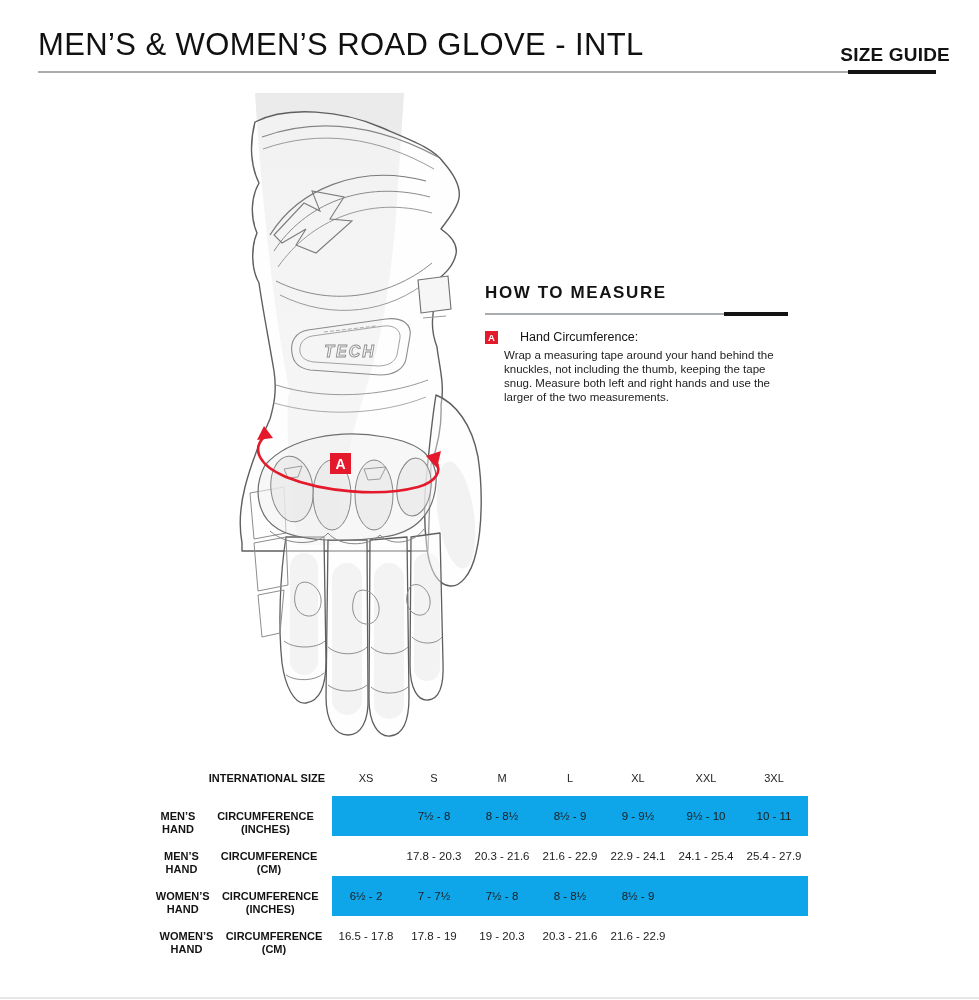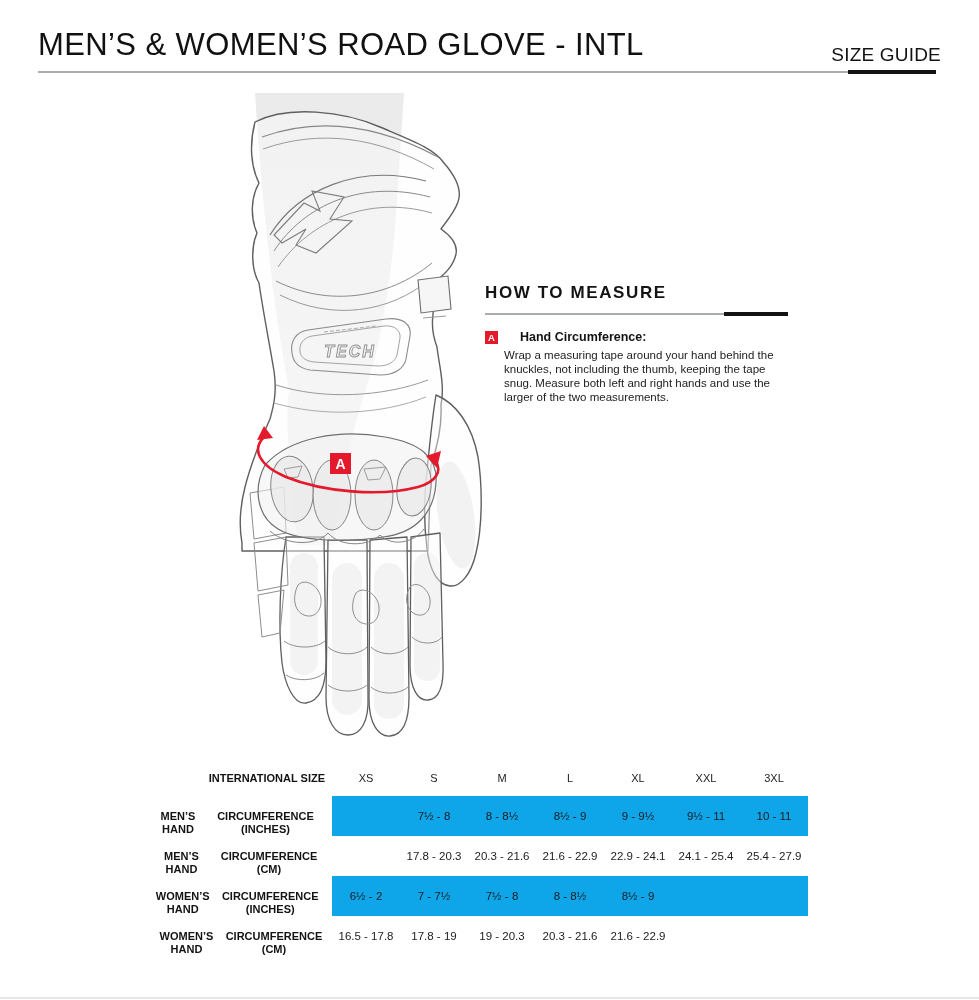--- a/index.html
+++ b/index.html
@@ -6,39 +6,39 @@
   .page {
     position:relative; width:979px; height:1000px; background:#fff;
     font-family:"Liberation Sans", sans-serif; overflow:hidden; color:#111;
   }
   
   .title {
     position:absolute; left:38px; top:27px;
     font-size:31px; font-weight:normal; letter-spacing:.4px; white-space:nowrap;
   }
   .size-guide {
-    position:absolute; top:44px; right:38px;
-    font-size:19px; font-weight:normal; letter-spacing:.2px; white-space:nowrap;
+    position:absolute; top:44px; right:29px;
+    font-size:19px; font-weight:bold; letter-spacing:.2px; white-space:nowrap;
     color:#131313; text-decoration:none;
   }
   .header-rule { position:absolute; left:38px; top:71px; width:898px; height:2px; background:#aaadb0; }
   .header-rule-dark { position:absolute; left:848px; top:70px; width:88px; height:4px; background:#131313; }
 
   
   .howto { position:absolute; left:485px; top:283px; width:306px; }
   .howto-heading { font-size:17px; font-weight:bold; letter-spacing:1.6px; color:#131313; }
   .howto-rule { position:relative; height:4px; margin-top:9px; }
   .howto-rule-gray { position:absolute; left:0; top:1px; width:239px; height:2px; background:#aaadb0; }
   .howto-rule-dark { position:absolute; left:239px; top:0; width:64px; height:4px; background:#131313; }
   .item-head { display:flex; align-items:flex-start; gap:6px; margin-top:15px; }
   .badge {
     width:13px; height:13px; background:#e4192b; color:#fff;
     font-size:9.5px; font-weight:bold; line-height:13px; text-align:center; flex:0 0 13px;
   }
-  .item-title { font-size:12.5px; font-weight:bold; color:#131313; line-height:13px;padding-left:16px; }
+  .item-title { font-size:12.5px; font-weight:normal; color:#131313; line-height:13px;padding-left:16px; }
   .item-text { margin:4px 0 0 19px; width:292px; font-size:11.5px; line-height:14px; color:#222; }
 
   
   .glove-wrap { position:absolute; left:228px; top:85px; width:270px; height:660px; }
 
   
   .size-table {
     position:absolute; left:150px; top:760px;
     display:grid;
     grid-template-columns:182px repeat(7,68px);
@@ -200,21 +200,21 @@
 
     <div class="cell row-label">
       <span>MEN’S HAND</span>
       <span>CIRCUMFERENCE (INCHES)</span>
     </div>
     <div class="cell val shaded"></div>
     <div class="cell val shaded">7½ - 8</div>
     <div class="cell val shaded">8 - 8½</div>
     <div class="cell val shaded">8½ - 9</div>
     <div class="cell val shaded">9 - 9½</div>
-    <div class="cell val shaded">9½ - 11</div>
+    <div class="cell val shaded">9½ - 10</div>
     <div class="cell val shaded">10 - 11</div>
 
     <div class="cell row-label">
       <span>MEN’S HAND</span>
       <span>CIRCUMFERENCE (CM)</span>
     </div>
     <div class="cell val"></div>
     <div class="cell val">17.8 - 20.3</div>
     <div class="cell val">20.3 - 21.6</div>
     <div class="cell val">21.6 - 22.9</div>

